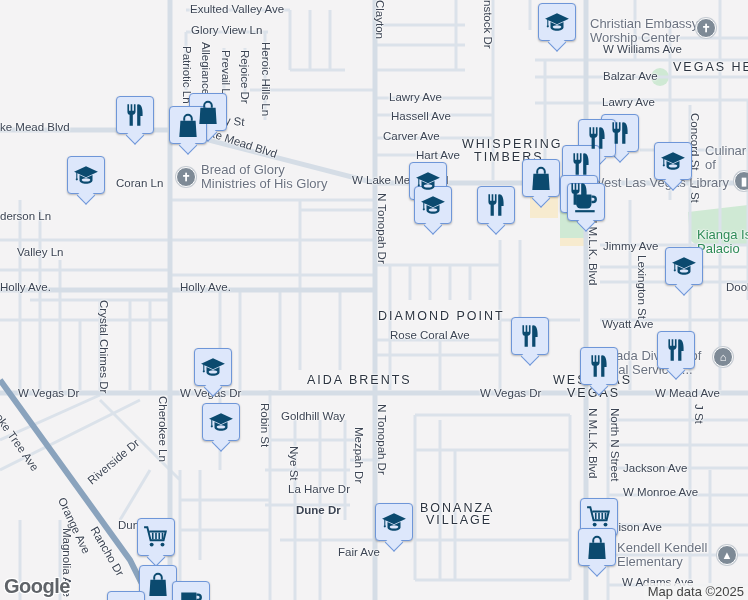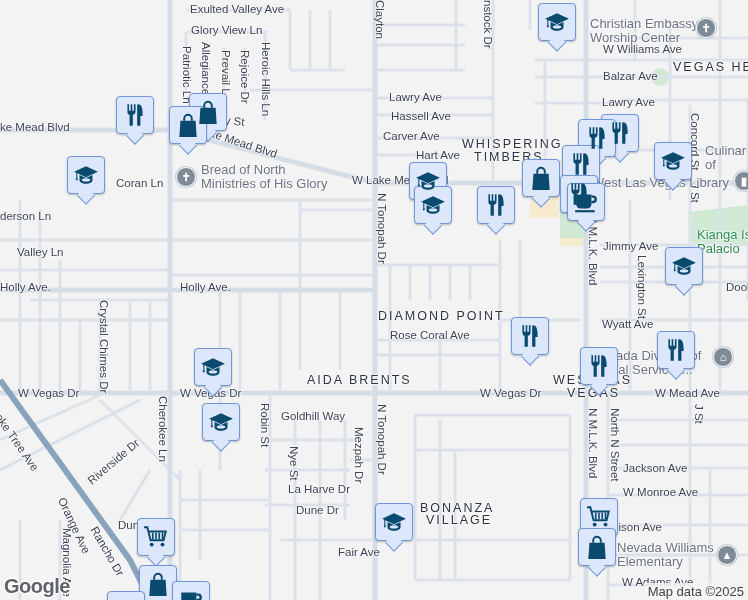--- a/index.html
+++ b/index.html
@@ -89,21 +89,21 @@
       <div class="lbl" style="left: 603px; top: 44px;">W Williams Ave</div>
       <div class="lbl" style="left: 603px; top: 241px;">Jimmy Ave</div>
       <div class="lbl" style="left: 602px; top: 319px;">Wyatt Ave</div>
       <div class="lbl" style="left: 390px; top: 330px;">Rose Coral Ave</div>
       <div class="lbl" style="left: 18px; top: 388px;">W Vegas Dr</div>
       <div class="lbl" style="left: 180px; top: 388px;">W Vegas Dr</div>
       <div class="lbl" style="left: 480px; top: 388px;">W Vegas Dr</div>
       <div class="lbl" style="left: 655px; top: 388px;">W Mead Ave</div>
       <div class="lbl" style="left: 281px; top: 411px;">Goldhill Way</div>
       <div class="lbl" style="left: 288px; top: 484px;">La Harve Dr</div>
-      <div class="lbl" style="left: 296px; top: 505px;">Dune Dr</div>
+      <div class="lbl" style="left: 296px; top: 505px; font-weight: bold;">Dune Dr</div>
       <div class="lbl" style="left: 338px; top: 547px;">Fair Ave</div>
       <div class="lbl" style="left: 623px; top: 463px;">Jackson Ave</div>
       <div class="lbl" style="left: 623px; top: 487px;">W Monroe Ave</div>
       <div class="lbl" style="left: 616px; top: 522px;">lison Ave</div>
       <div class="lbl" style="left: 622px; top: 577px;">W Adams Ave</div>
       <div class="lbl" style="left: 726px; top: 282px;">Dool</div>
       <div class="lbl" style="left: 118px; top: 520px;">Dun</div>
       <div class="lbl v" style="left: 180px; top: 46px;">Patriotic Ln</div>
       <div class="lbl v" style="left: 199px; top: 42px;">Allegiance</div>
       <div class="lbl v" style="left: 219px; top: 50px;">Prevail L</div>
@@ -128,21 +128,21 @@
       <div class="lbl v" style="left: 60px; top: 528px;">Magnolia Ave</div>
       <div class="lbl rot" style="left: 212px; top: 128px; transform: rotate(18deg);">ke Mead Blvd</div>
       <div class="lbl rot" style="left: 222px; top: 115px; transform: rotate(5deg);">ty St</div>
       <div class="lbl rot" style="left: 98px; top: 525px; transform: rotate(60deg);">Rancho Dr</div>
       <div class="lbl rot" style="left: 86px; top: 478px; transform: rotate(-40deg);">Riverside Dr</div>
       <div class="lbl rot" style="left: 2px; top: 412px; transform: rotate(55deg);">oke Tree Ave</div>
       <div class="lbl rot" style="left: 66px; top: 496px; transform: rotate(65deg);">Orange Ave</div>
     </div>
   <div id="poi-layer">
       <div class="lbl poi" style="left: 201px; top: 163px;">
-        <div>Bread of North</div>
+        <div>Bread of Glory</div>
         <div>Ministries of His Glory</div>
       </div>
       <div class="poi-pin" style="left: 176px; top: 167px;">✝</div>
       <div class="lbl poi" style="left: 590px; top: 17px;">
         <div>Christian Embassy</div>
         <div>Worship Center</div>
       </div>
       <div class="poi-pin" style="left: 696px; top: 18px;">✝</div>
       <div class="lbl poi" style="left: 705px; top: 144px;">
         <div>Culinar</div>
@@ -151,21 +151,21 @@
       <div class="lbl poi" style="left: 592px; top: 176px;">
         <div>West Las Vegas Library</div>
       </div>
       <div class="poi-pin" style="left: 734px; top: 171px;">▮</div>
       <div class="lbl poi" style="left: 593px; top: 349px;">
         <div>Nevada Division of</div>
         <div>Social Services...</div>
       </div>
       <div class="poi-pin" style="left: 713px; top: 347px;">⌂</div>
       <div class="lbl poi" style="left: 617px; top: 541px;">
-        <div>Nevada Williams</div>
+        <div>Kendell Kendell</div>
         <div>Elementary</div>
       </div>
       <div class="poi-pin" style="left: 717px; top: 545px;">▲</div>
       <div class="lbl park" style="left: 697px; top: 228px;">
         <div>Kianga Is</div>
         <div>Palacio</div>
       </div>
     </div>
   <div id="marker-layer">
       <div class="marker" style="left: 116px; top: 96px;">

